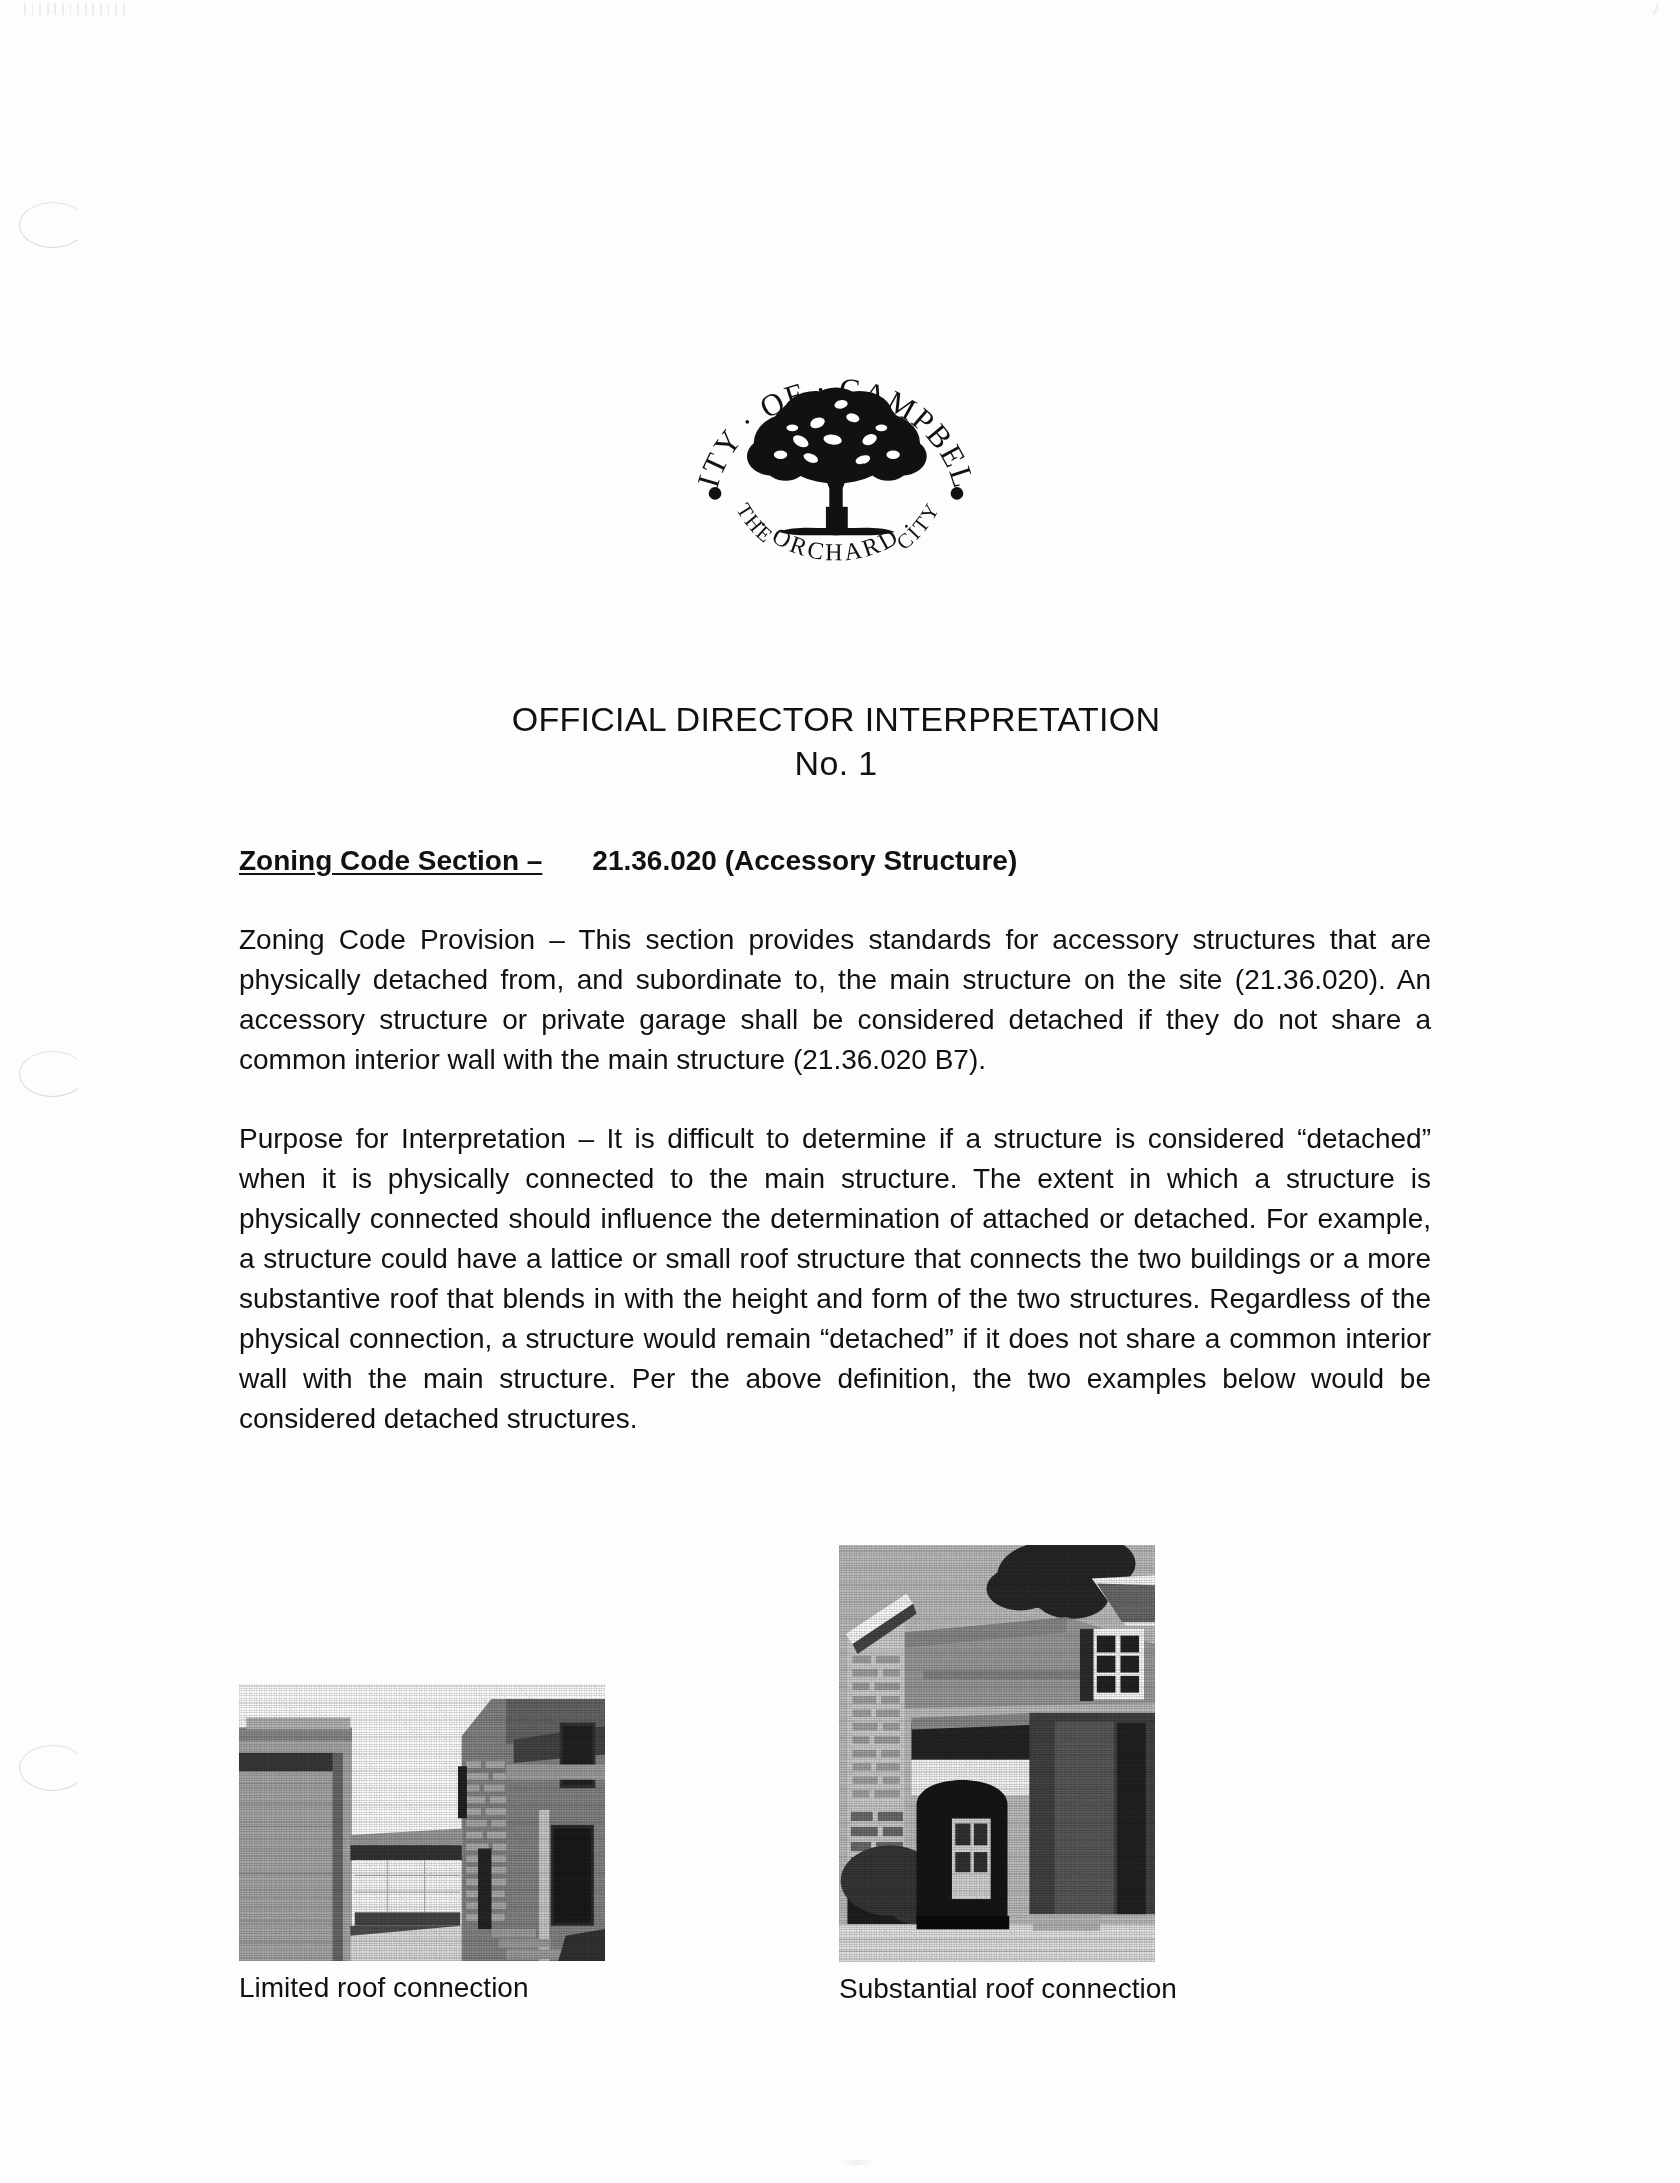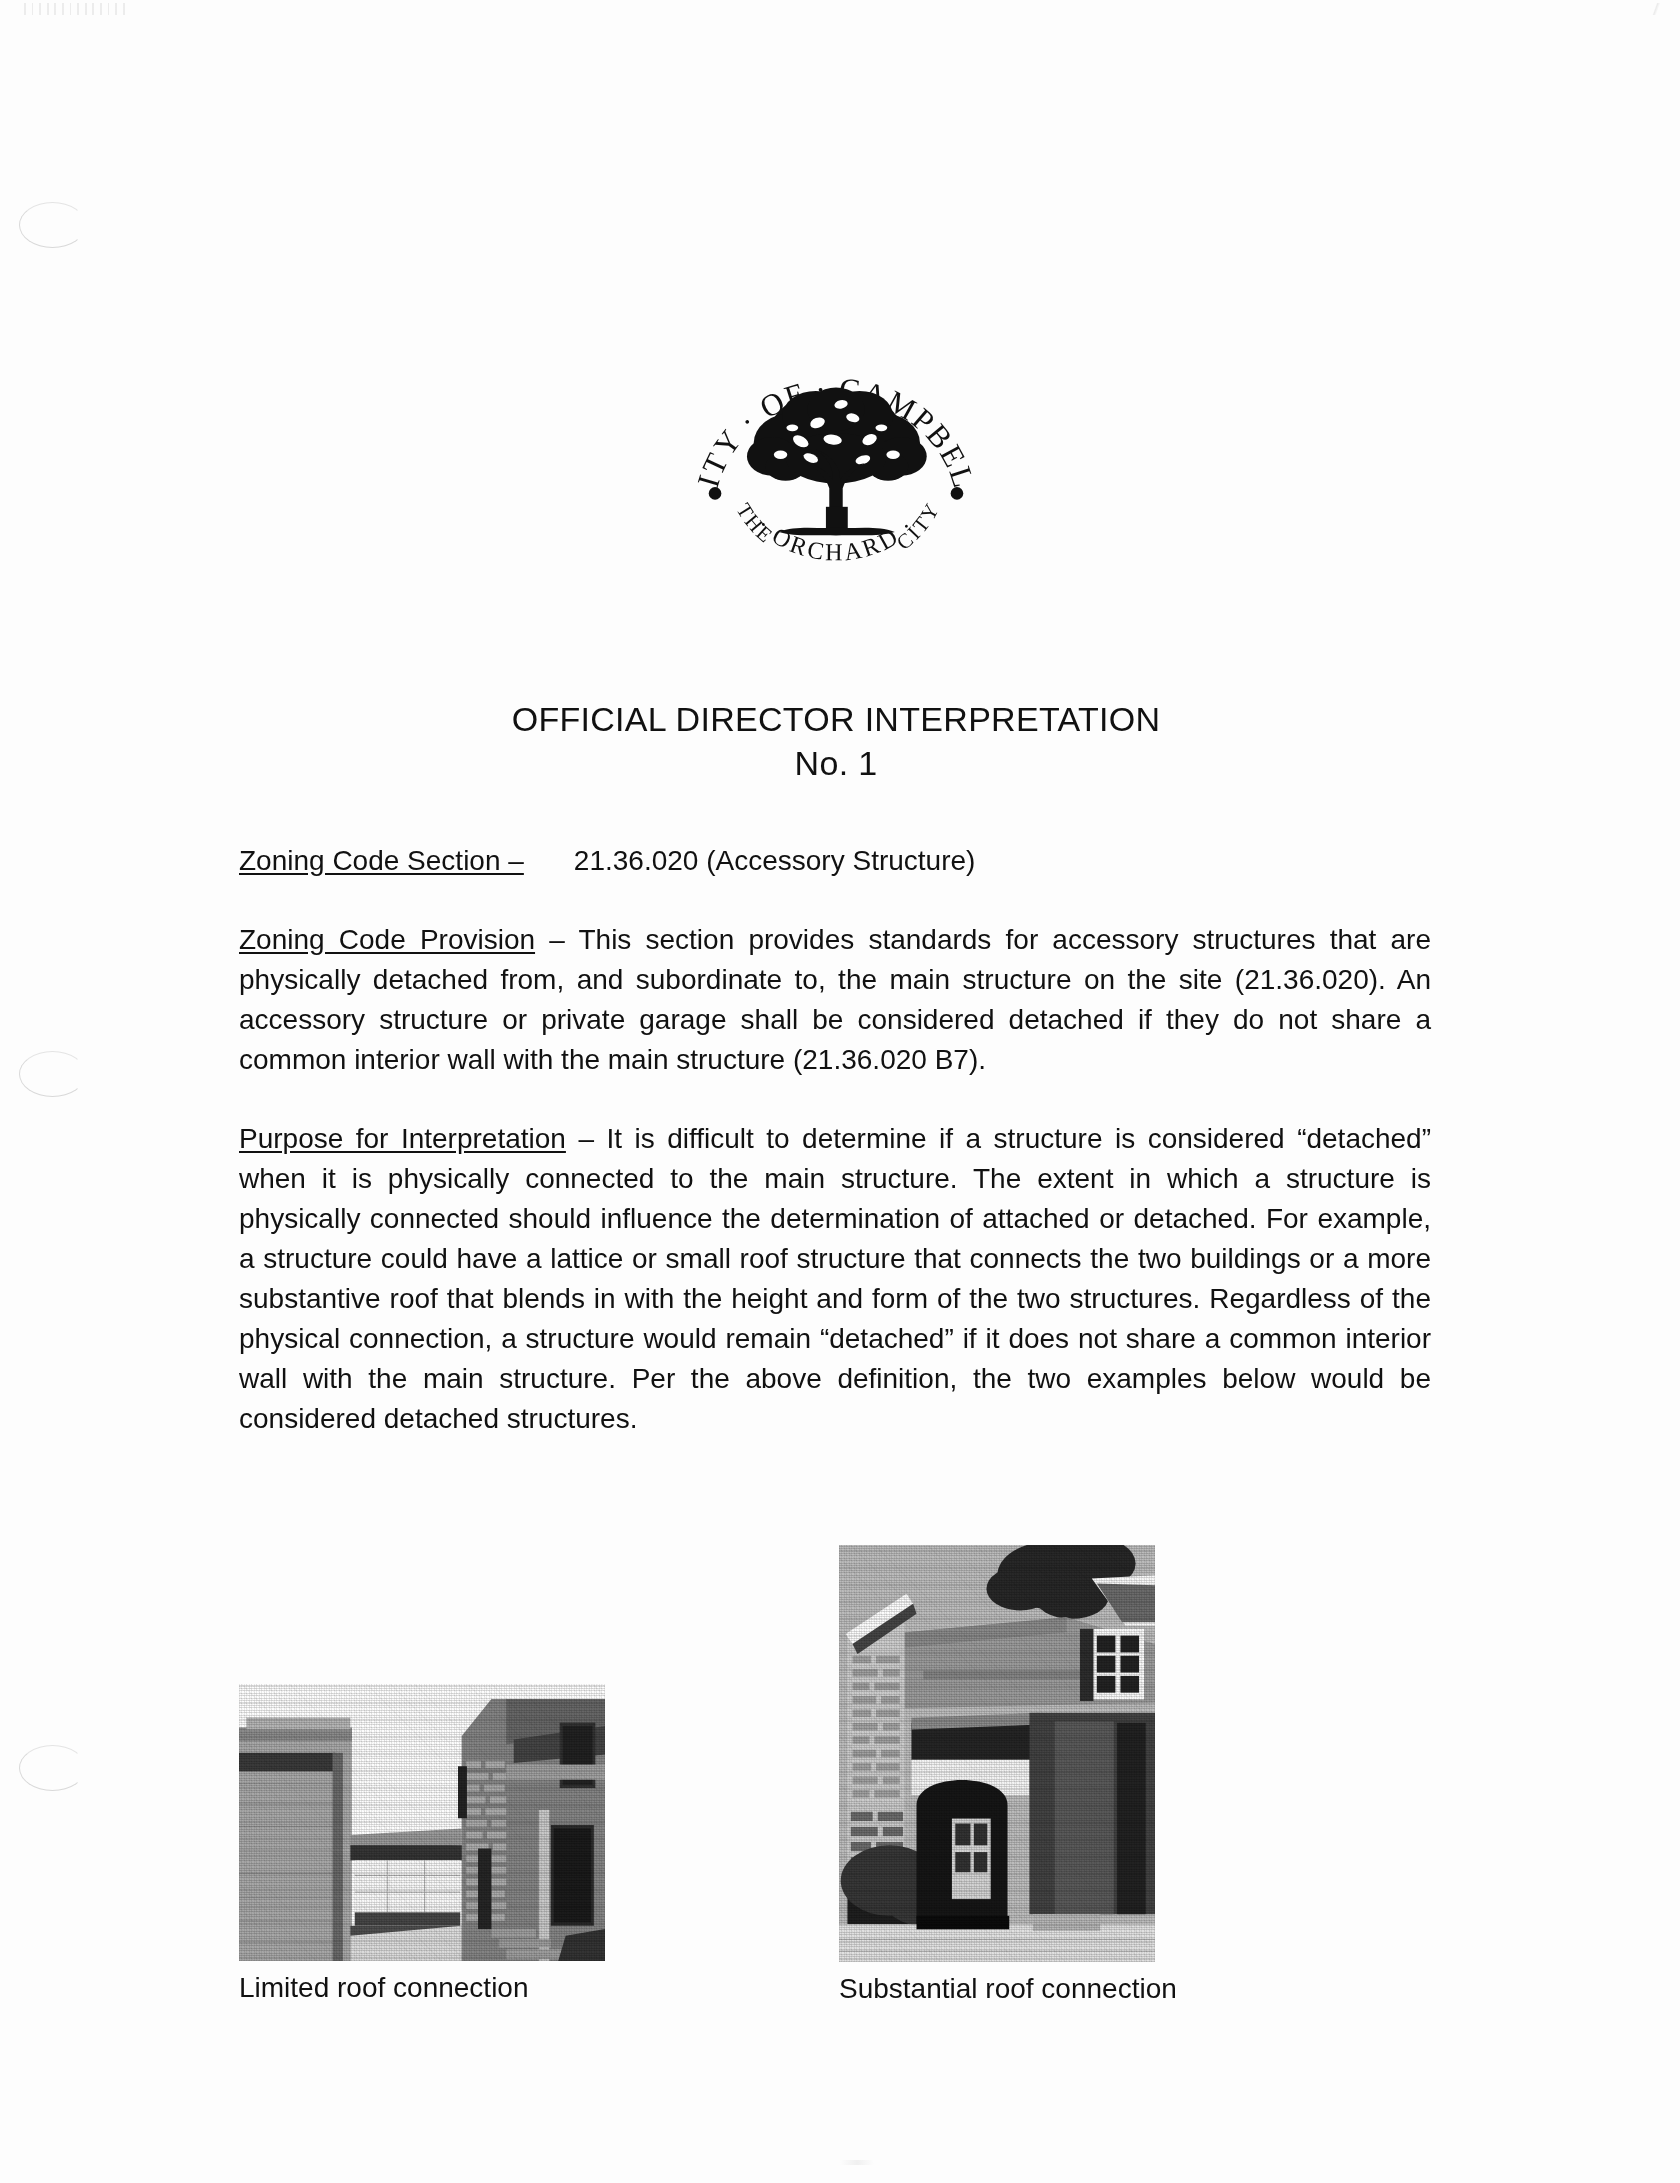--- a/index.html
+++ b/index.html
@@ -100,39 +100,39 @@
     top: 841px;
     width: 1192px;
     font-size: 28px;
     line-height: 40px;
   }
 
   .row-section {
     display: block;
     white-space: nowrap;
     margin-bottom: 39px;
+    font-weight: bold;
   }
   .row-section .lbl {
     text-decoration: underline;
     text-underline-offset: 3.4px;
   }
   .row-section .val {
     display: inline-block;
     margin-left: 50px;
   }
 
   p.para {
     margin: 0 0 39px 0;
     text-align: justify;
     text-justify: inter-word;
   }
   p.para:last-child { margin-bottom: 8px; }
 
   .heading-run {
-    text-decoration: underline;
     text-underline-offset: 3.4px;
   }
 
   
   .figures {
     position: absolute;
     left: 239px;
     top: 1537px;
     width: 1192px;
     height: 521px;

